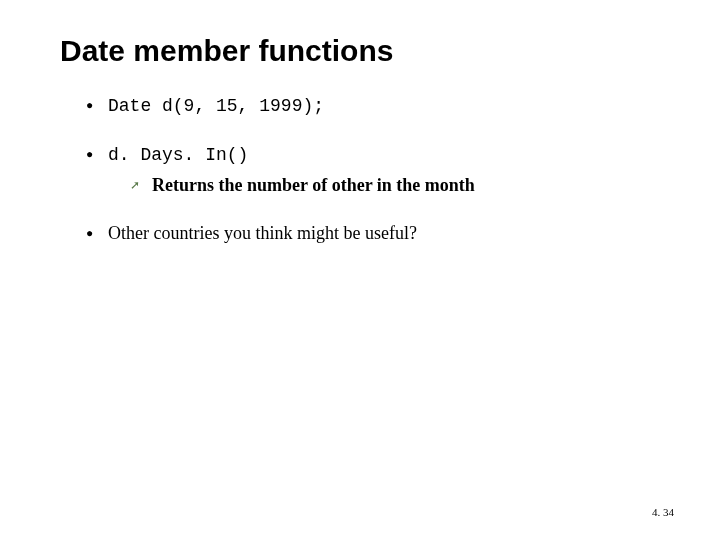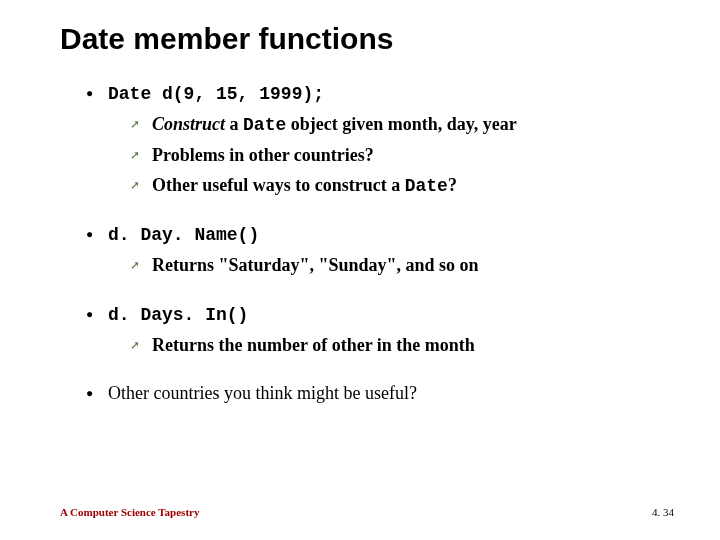--- a/index.html
+++ b/index.html
@@ -9,21 +9,21 @@
     height: 540px;
     background: #ffffff;
     font-family: "Times New Roman", Times, serif;
     color: #000000;
   }
   .slide {
     position: relative;
     width: 720px;
     height: 540px;
     box-sizing: border-box;
-    padding: 22px 60px 0 60px;
+    padding: 34px 60px 0 60px;
   }
   .title {
     font-family: Arial, Helvetica, sans-serif;
     font-size: 30px;
     font-weight: bold;
     color: #000000;
     margin: 0 0 24px 0;
   }
   ul.level1 {
     list-style: none;
@@ -62,21 +62,21 @@
     content: "➚";
     position: absolute;
     left: 0;
     top: 0;
     font-size: 12px;
     color: #5a7a4a;
     line-height: 26px;
   }
   .mono {
     font-family: "Courier New", Courier, monospace;
-    font-weight: bold;
+    font-weight: normal;
   }
   .bold {
     font-weight: bold;
   }
   .italic {
     font-style: italic;
   }
   .footer-left {
     position: absolute;
     left: 60px;
@@ -95,28 +95,20 @@
     color: #000000;
     text-align: right;
   }
 </style>
 </head>
 <body>
 
 <div class="slide">
   <h1 class="title">Date member functions</h1>
   <ul class="level1" id="bullets">
-      <li><span class="mono">Date d(9, 15, 1999);</span><ul class="level2">
-          <li><span class="bold italic">Construct</span><span class="bold"> a </span><span class="mono">Date</span><span class="bold"> object given month, day, year</span></li>
-          <li><span class="bold">Problems in other countries?</span></li>
-          <li><span class="bold">Other useful ways to construct a </span><span class="mono">Date</span><span class="bold">?</span></li>
-        </ul></li>
-      <li><span class="mono">d. Day. Name()</span><ul class="level2">
-          <li><span class="bold">Returns "Saturday", "Sunday", and so on</span></li>
-        </ul></li>
+      <li><span class="mono">Date d(9, 15, 1999);</span></li>
       <li><span class="mono">d. Days. In()</span><ul class="level2">
           <li><span class="bold">Returns the number of other in the month</span></li>
         </ul></li>
       <li><span>Other countries you think might be useful?</span></li>
     </ul>
-  <div class="footer-left">A Computer Science Tapestry</div>
   <div class="footer-right">4. 34</div>
 </div>
 
 </body></html>

